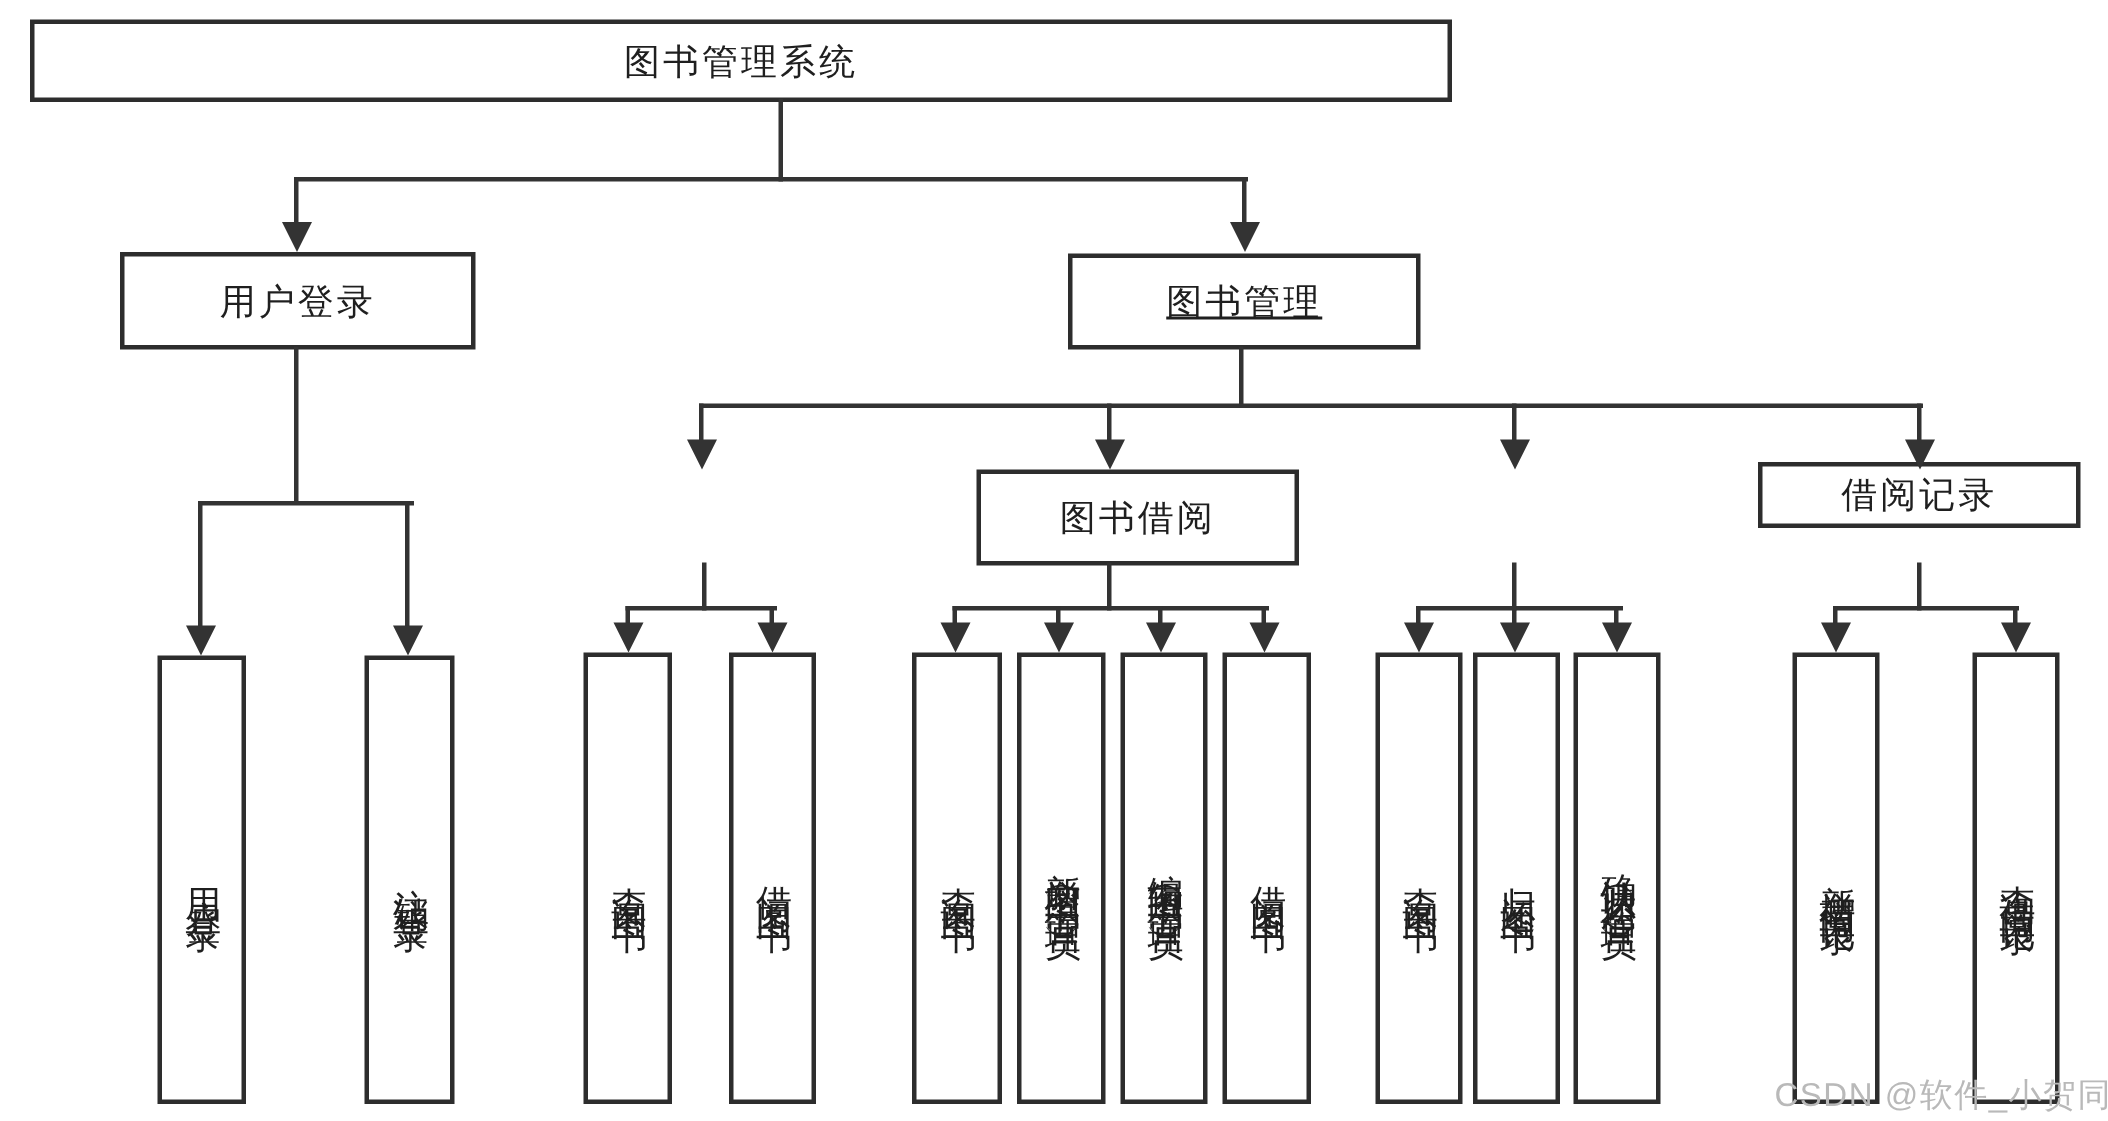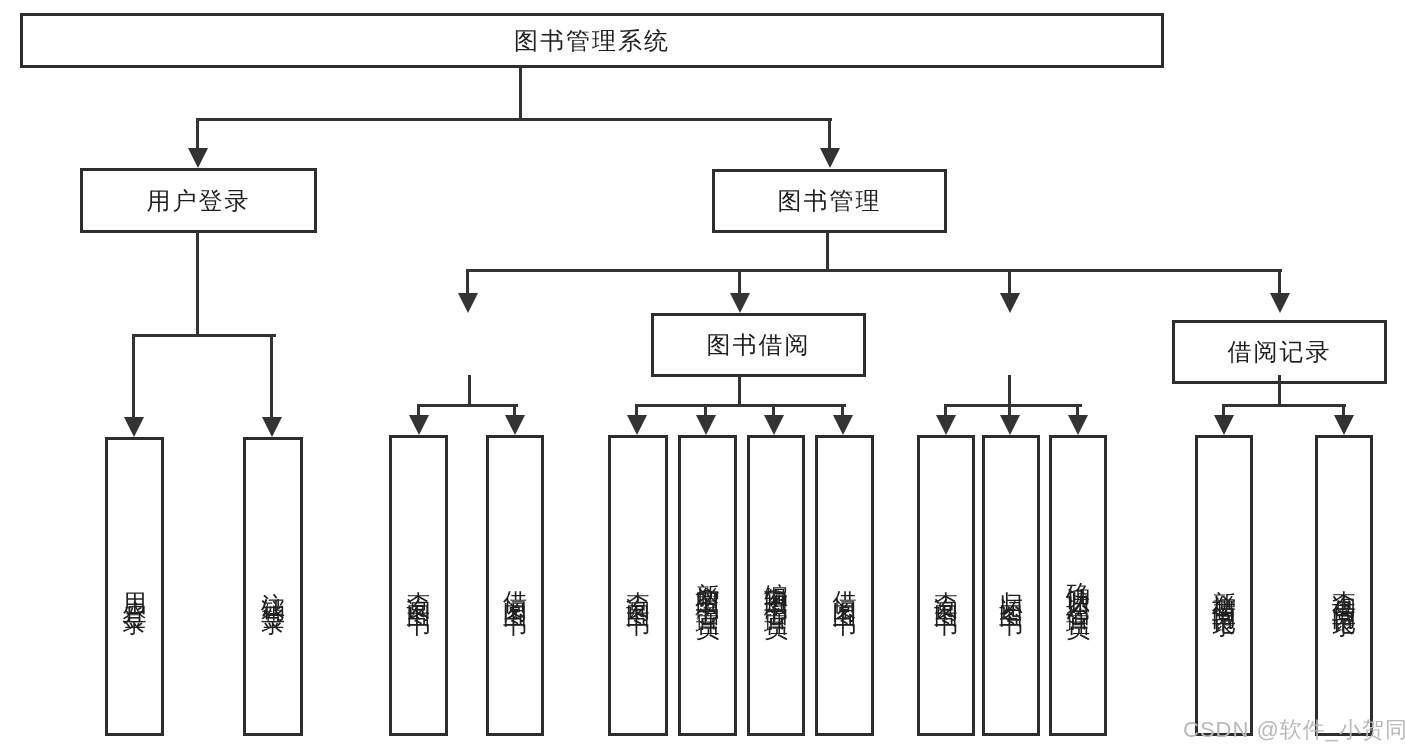--- a/index.html
+++ b/index.html
@@ -32,39 +32,39 @@
   .wm{
     position:absolute;left:1183px;top:715px;z-index:5;
     font-size:22px;color:#b9b9b9;letter-spacing:1px;white-space:nowrap;
   }
 </style>
 </head>
 <body>
 
 <div id="stage">
 
-  <div class="node" style="left:20px;top:13px;width:1144px;height:55px;text-align:right;">
+  <div class="node" style="left:20px;top:13px;width:948px;height:55px;text-align:right;">
     <span>图书管理系统</span>
   </div>
 
   <div class="node" style="left:80px;top:168px;width:237px;height:65px;">
     <span>用户登录</span>
   </div>
 
-  <div class="node" style="left:712px;top:169px;width:235px;height:64px;">
+  <div class="node" style="left:712px;top:169px;width:235px;height:64px;text-decoration:underline;">
     <span>图书管理</span>
   </div>
 
 
   <div class="node" style="left:651px;top:313px;width:215px;height:64px;">
     <span>图书借阅</span>
   </div>
 
 
-  <div class="node" style="left:1172px;top:320px;width:215px;height:64px;">
+  <div class="node" style="left:1172px;top:308px;width:215px;height:44px;">
     <span>借阅记录</span>
   </div>
 
   <div class="leaf" style="left:105px;top:437px;width:59px;height:299px;">
     <span class="vtext">用户登录</span>
   </div>
   <div class="leaf" style="left:243px;top:437px;width:60px;height:299px;">
     <span class="vtext">注销登录</span>
   </div>
 

